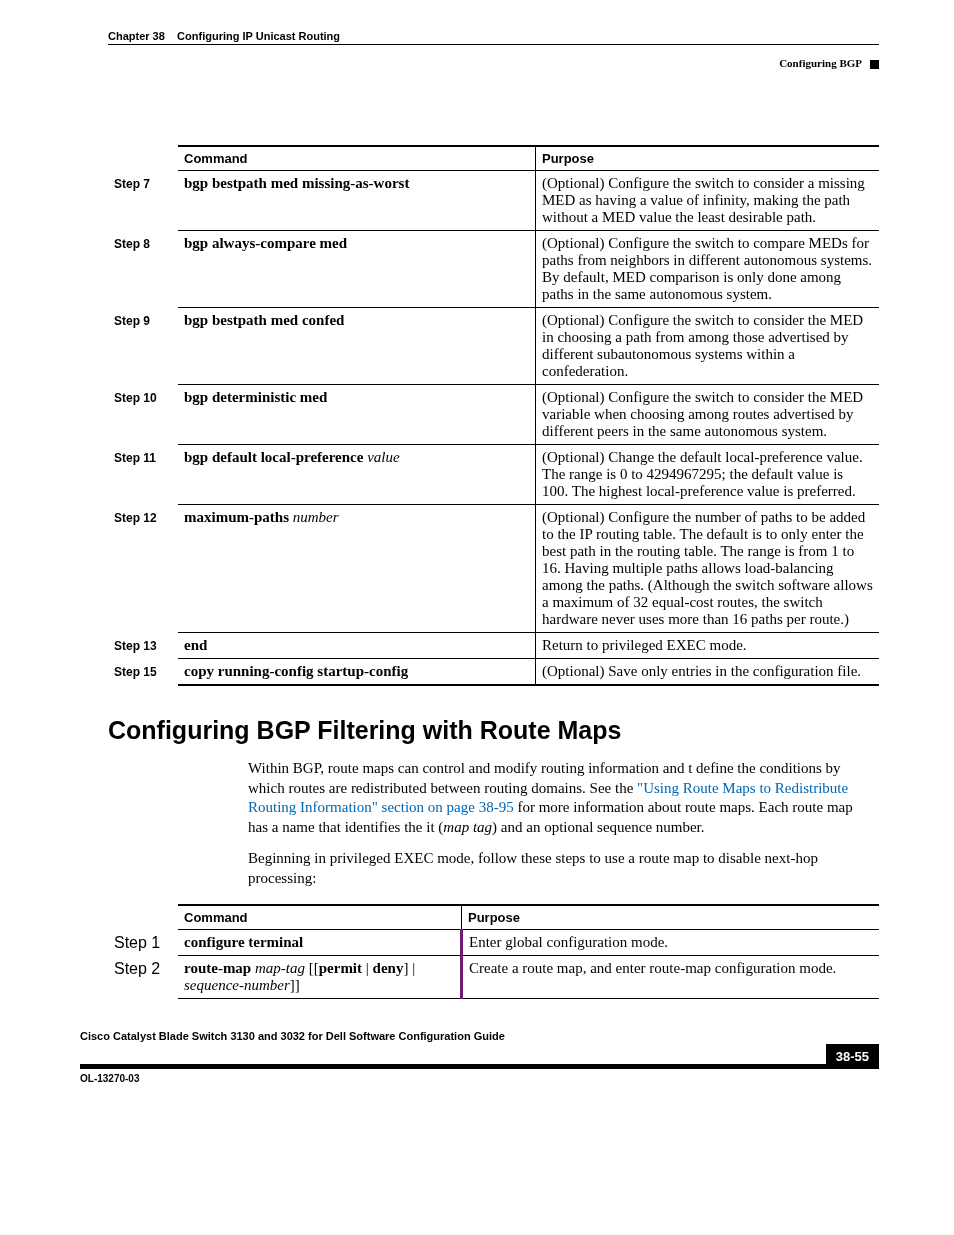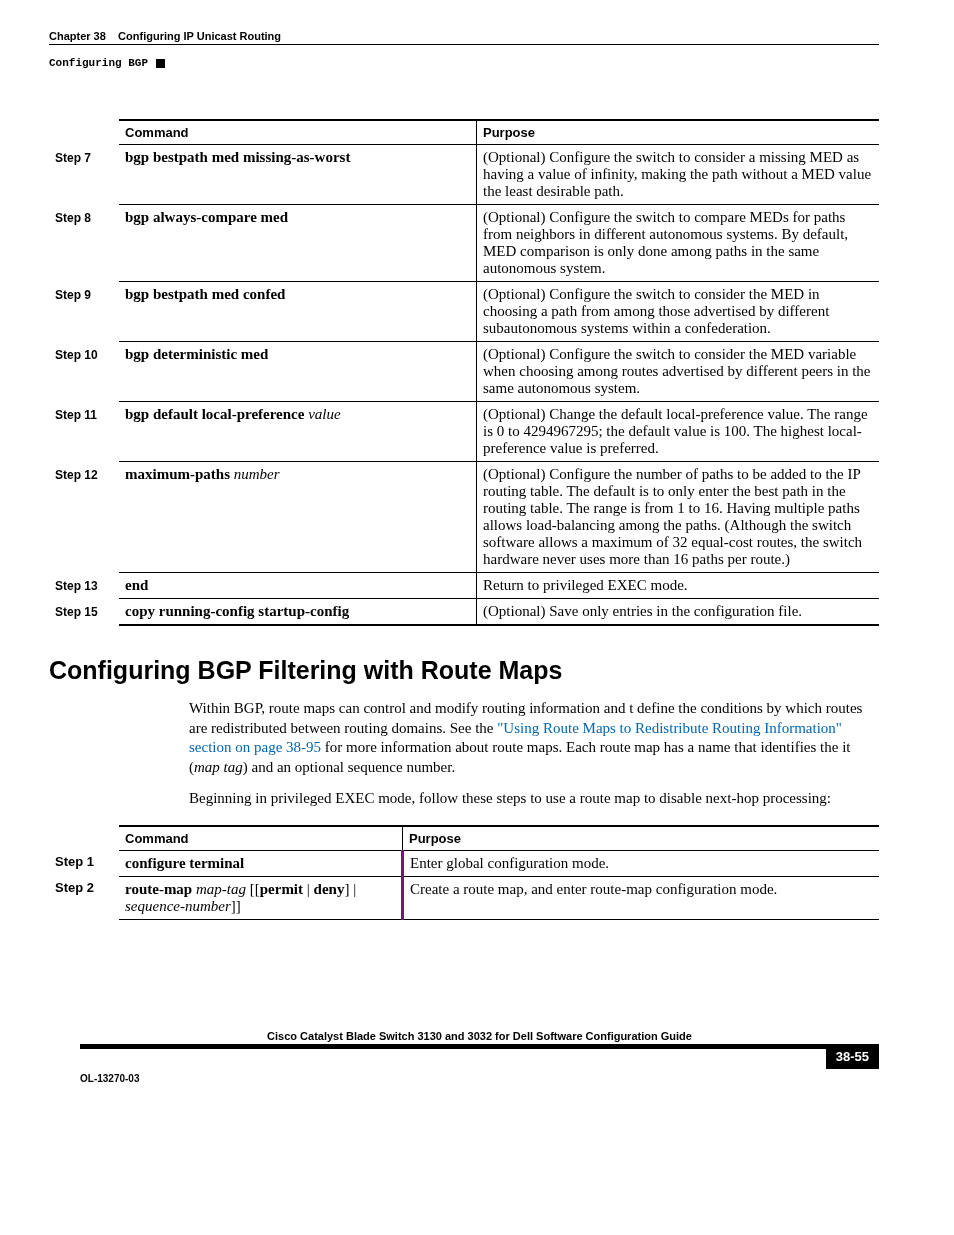--- a/index.html
+++ b/index.html
@@ -1,44 +1,44 @@
 <!DOCTYPE html>
 <html><head>
 <meta charset="utf-8">
 <style>
 body{font-family:"Times New Roman",Times,serif;font-size:15px;color:#000;margin:0;padding:0;background:#fff}
-.page{width:954px;height:1114px;position:relative;box-sizing:border-box;padding:30px 75px 0 49px}
+.page{width:954px;height:1114px;position:relative;box-sizing:border-box;padding:30px 75px 0 108px}
 .hdr{display:flex;justify-content:space-between;align-items:center;font-family:Arial,Helvetica,sans-serif;font-size:11px;font-weight:bold;margin-bottom:2px}
 .sq{width:9px;height:9px;background:#000;display:inline-block}
 .hairline{border-top:1px solid #000;margin-bottom:60px}
-.sechdr{font-family:Liberation Mono, monospace;font-size:11px;font-weight:bold;margin-top:2px;margin-bottom:50px}
+.sechdr{text-align:right;font-family:Liberation Serif, serif;font-size:11px;font-weight:bold;margin-top:2px;margin-bottom:76px}
 .sechdr .sq{margin-left:8px;vertical-align:middle}
 table.steps{border-collapse:collapse;width:100%;margin-bottom:20px}
 table.steps td,table.steps th{vertical-align:top;padding:4px 6px;text-align:left}
 table.steps thead th{font-family:Arial,Helvetica,sans-serif;font-weight:bold;font-size:13px;border-top:2px solid #000;border-bottom:1px solid #000}
 table.steps thead th.cmd{border-right:1px solid #000}
 table.steps tbody td.step{font-family:Arial,Helvetica,sans-serif;font-weight:bold;font-size:12px;white-space:nowrap;width:58px;padding-top:6px}
 table.steps tbody td.cmd{border-right:1px solid #000;border-bottom:1px solid #000;width:345px}
 table.steps tbody td.purpose{border-bottom:1px solid #000}
 table.steps tbody tr:last-child td.cmd,table.steps tbody tr:last-child td.purpose{border-bottom:2px solid #000}
 .b{font-weight:bold}
 .i{font-style:italic}
 .body{margin-left:140px;margin-right:10px;line-height:1.3}
 .body p{margin:0 0 12px 0}
 h2.heading{font-family:Liberation Sans, sans-serif;font-weight:bold;font-size:25px;margin:30px 0 14px 0}
 a.link{color:#0066b3;text-decoration:none}
 table.steps2{border-collapse:collapse;width:100%;margin-top:16px}
 table.steps2 thead th{font-family:Arial,Helvetica,sans-serif;font-weight:bold;font-size:13px;border-top:2px solid #000;border-bottom:1px solid #000;border-right:1px solid #000;text-align:left;padding:4px 6px}
 table.steps2 tbody td{border-right:3px solid #701a75;border-bottom:1px solid #000;vertical-align:top;padding:4px 6px}
-table.steps2 td.step,table.steps2 th.step{font-family:Arial,Helvetica,sans-serif;font-weight:bold;font-size:13px;width:58px;border-right:none;border-bottom:none}
+table.steps2 td.step,table.steps2 th.step{font-family:Arial,Helvetica,sans-serif;font-weight:normal;font-size:16px;width:58px;border-right:none;border-bottom:none}
 table.steps2 thead th.step{border-top:none;border-bottom:none}
 table.steps2 td.cmd{width:270px}
 .ftr{position:absolute;bottom:30px;left:80px;right:75px}
-.ftr .guide{text-align:center;font-family:Arial,Helvetica,sans-serif;font-size:11px;font-weight:bold;padding-bottom:2px}
-.ftr .bar{display:flex;align-items:flex-start}
+.ftr .guide{text-align:left;font-family:Arial,Helvetica,sans-serif;font-size:11px;font-weight:bold;padding-bottom:2px}
+.ftr .bar{display:flex;align-items:flex-end}
 .ftr .line{flex:1;height:5px;background:#000}
 .ftr .pg{background:#000;color:#fff;font-family:Arial,Helvetica,sans-serif;font-weight:bold;font-size:13px;padding:5px 10px}
 .ftr .doc{font-family:Arial,Helvetica,sans-serif;font-size:10px;font-weight:bold;margin-top:4px}
 </style>
 </head>
 <body>
 
 <div class="page">
   <div class="hdr">
     <div><span>Chapter 38</span>&nbsp;&nbsp;&nbsp;&nbsp;<span>Configuring IP Unicast Routing</span></div>

